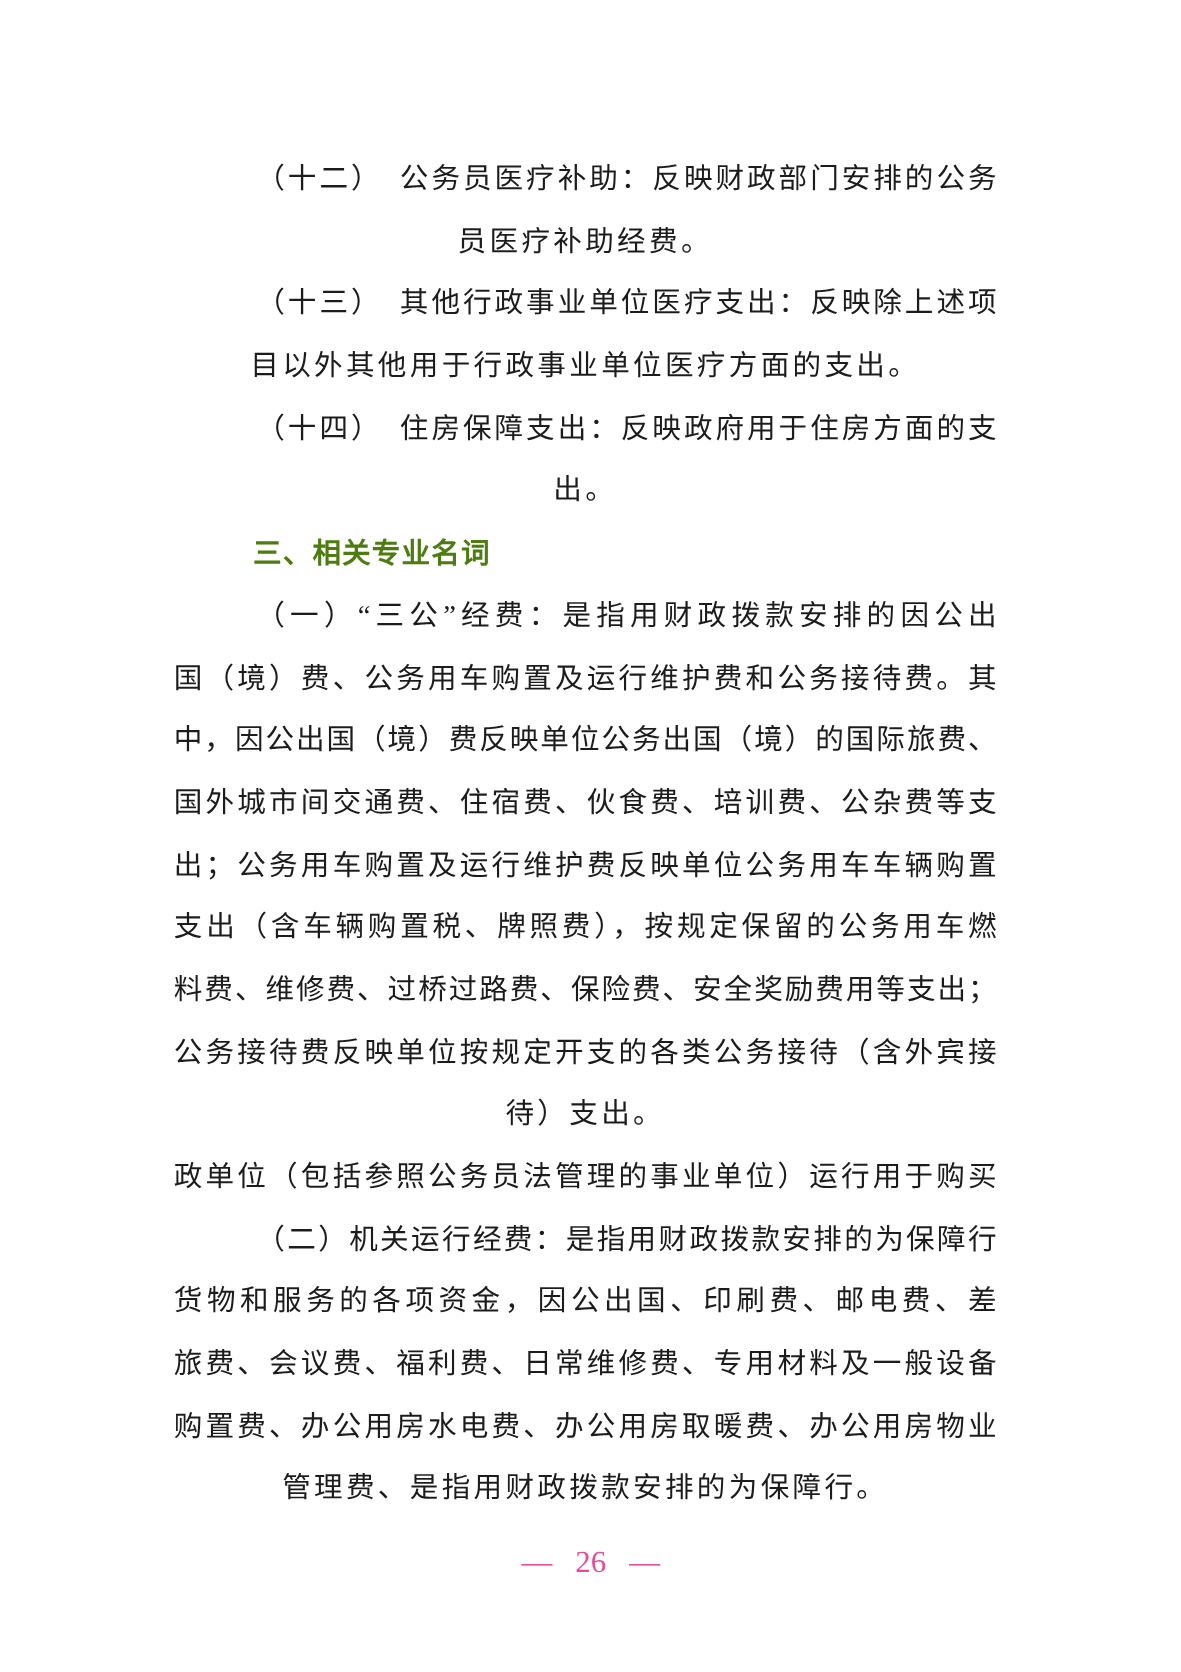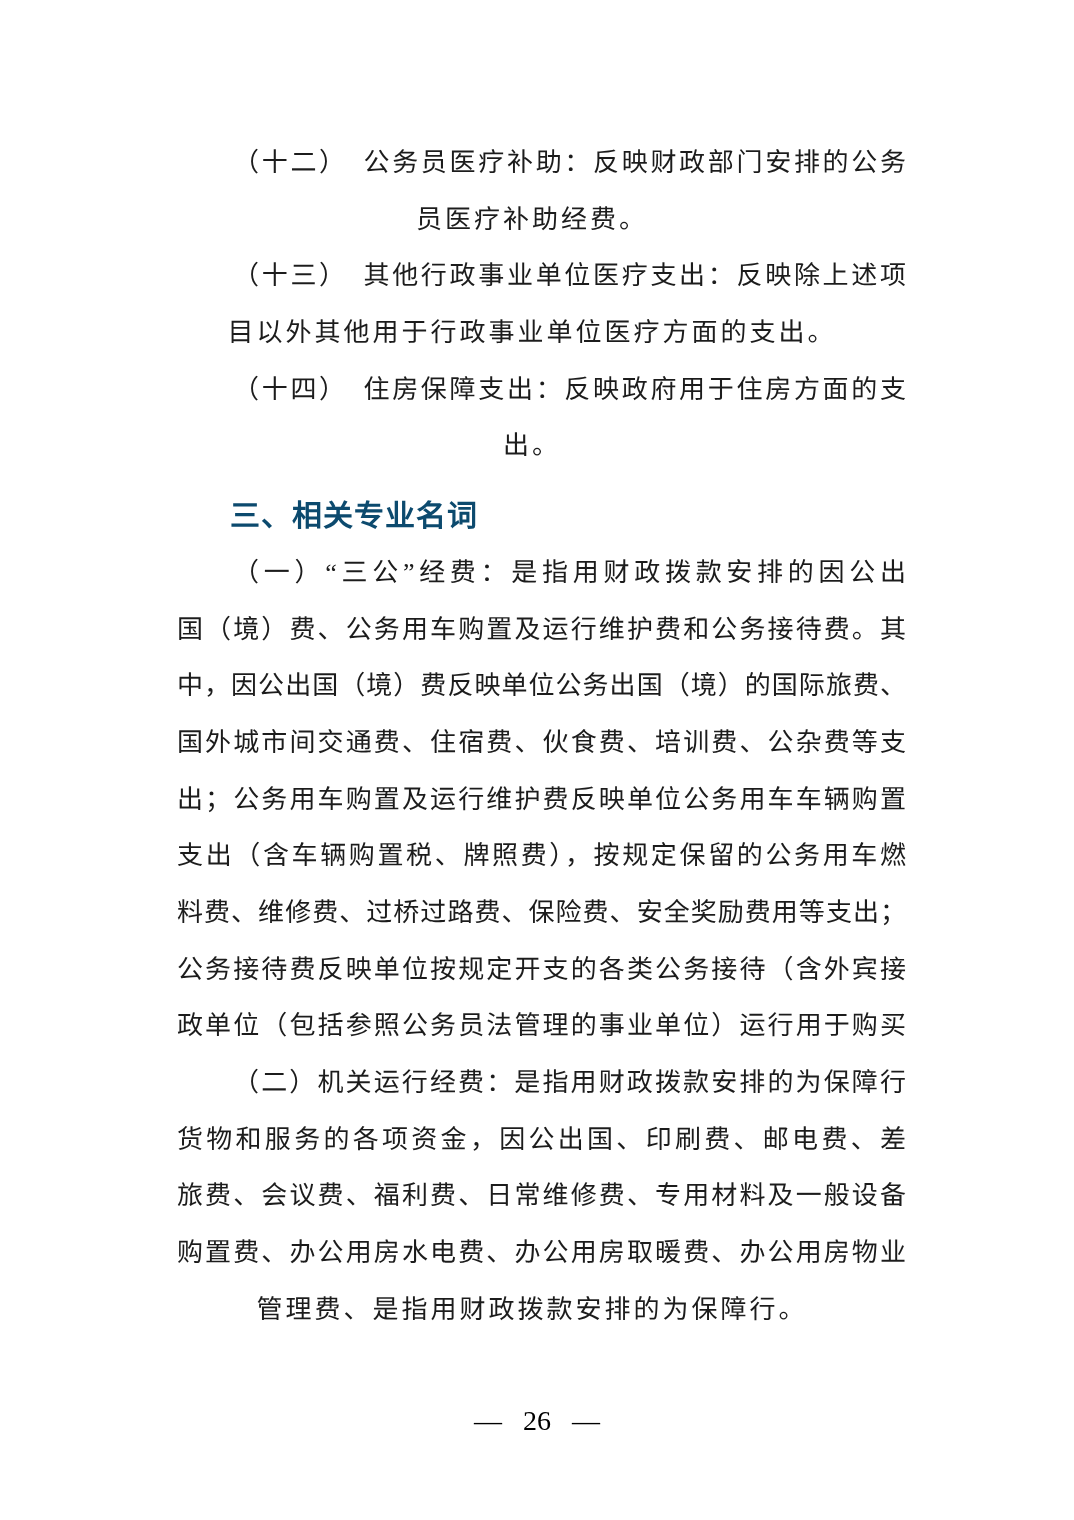--- a/index.html
+++ b/index.html
@@ -33,52 +33,50 @@
     line-height: 40px;
     font-size: 26px;
     white-space: nowrap;
     color: #1c1c1c;
   }
   
   .justify {
     white-space: normal;
     text-align: justify;
     text-align-last: justify;
-    margin-left: 19px;
   }
   
   .indent-justify {
     white-space: normal;
     padding-left: 75px;
     text-align: justify;
     text-align-last: justify;
   }
   
   .end {
     letter-spacing: 3px;
     text-align: center;
   }
   
   .heading {
     font-family: "Liberation Sans", "DejaVu Sans", sans-serif;
     font-weight: bold;
-    font-size: 30px;
+    font-size: 26px;
     padding-left: 72px;
     letter-spacing: 1px;
-    color: #0c4a6e;
-    margin-top: 13px;
+    color: #4d7c0f;
   }
   .footer {
     position: absolute;
     left: 0;
     top: 1405px;
     width: 1074px;
     text-align: center;
     font-size: 28px;
-    color: #000000;
+    color: #ec4899;
     word-spacing: 14px;
     font-family: "Liberation Serif", "DejaVu Serif", serif;
   }
 </style>
 </head>
 <body>
 
 <div class="page">
   <div class="text-block">
       <div class="line indent-justify">（十二）　公务员医疗补助：反映财政部门安排的公务</div>
@@ -89,20 +87,21 @@
       <div class="line end">出。</div>
       <div class="line heading">三、相关专业名词</div>
       <div class="line indent-justify">（一）“三公”经费：是指用财政拨款安排的因公出</div>
       <div class="line justify">国（境）费、公务用车购置及运行维护费和公务接待费。其</div>
       <div class="line justify">中，因公出国（境）费反映单位公务出国（境）的国际旅费、</div>
       <div class="line justify">国外城市间交通费、住宿费、伙食费、培训费、公杂费等支</div>
       <div class="line justify">出；公务用车购置及运行维护费反映单位公务用车车辆购置</div>
       <div class="line justify">支出（含车辆购置税、牌照费），按规定保留的公务用车燃</div>
       <div class="line justify">料费、维修费、过桥过路费、保险费、安全奖励费用等支出；</div>
       <div class="line justify">公务接待费反映单位按规定开支的各类公务接待（含外宾接</div>
+      <div class="line end">待）支出。</div>
       <div class="line justify">政单位（包括参照公务员法管理的事业单位）运行用于购买</div>
       <div class="line indent-justify">（二）机关运行经费：是指用财政拨款安排的为保障行</div>
       <div class="line justify">货物和服务的各项资金，因公出国、印刷费、邮电费、差</div>
       <div class="line justify">旅费、会议费、福利费、日常维修费、专用材料及一般设备</div>
       <div class="line justify">购置费、办公用房水电费、办公用房取暖费、办公用房物业</div>
       <div class="line end">管理费、是指用财政拨款安排的为保障行。</div>
     </div>
   <div class="footer">— 26 —</div>
 </div>
 

